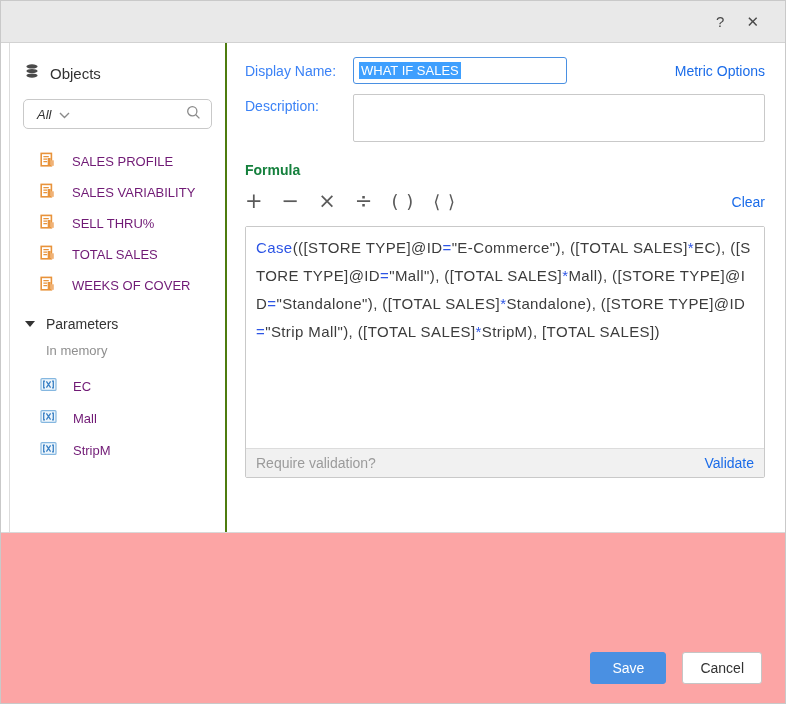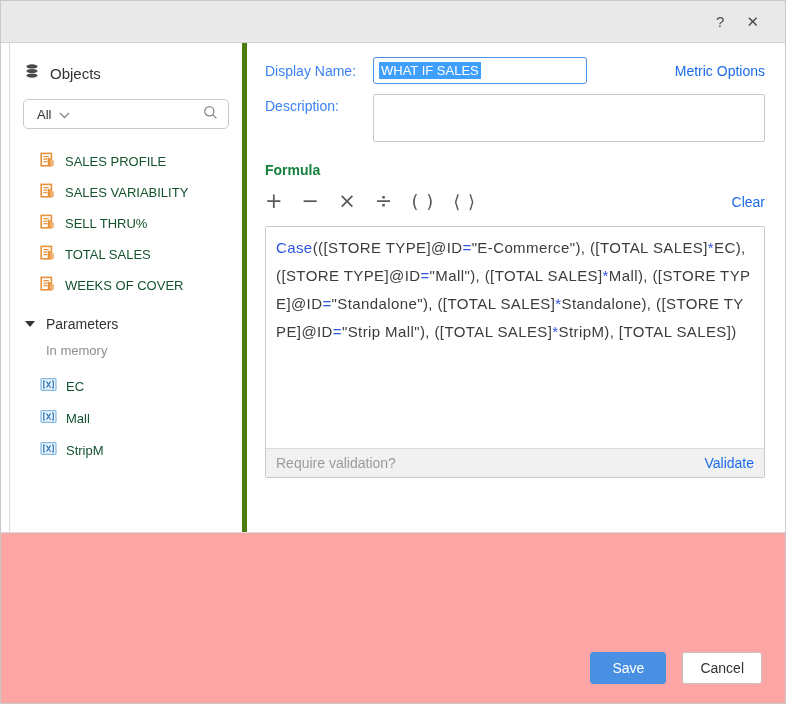--- a/index.html
+++ b/index.html
@@ -24,40 +24,40 @@
   .titlebar .tb-icon {
     color: #4a4a4a; font-size: 15px; line-height: 1;
     cursor: pointer; user-select: none;
   }
 
   
   .body { display: flex; height: 490px; border-bottom: 1px solid #d9d9d9; }
 
   
   .sidebar {
-    width: 238px; margin-left: 8px;
-    border-left: 1px solid #dcdcdc; border-right: 5px solid #4d7c0f;
+    width: 218px; margin-left: 8px;
+    border-left: 1px solid #dcdcdc; border-right: 2px solid #4d7c0f;
     padding-top: 18px; overflow: hidden; flex-shrink: 0;
   }
   .objects-header { display: flex; align-items: center; gap: 10px; padding: 2px 14px 0 14px; }
   .objects-header .hdr-label { font-size: 15px; color: #333; }
 
   .filter-box {
     margin: 16px 13px 0 13px; height: 30px;
     border: 1px solid #c9c9c9; border-radius: 5px;
-    display: flex; align-items: center; padding: 9px 10px; cursor: pointer;
+    display: flex; align-items: center; padding: 9px 10px; cursor: pointer; font-style: italic;
   }
   .filter-all { font-size: 13px; color: #333; display: flex; align-items: center; gap: 8px; margin-left: 3px; }
   .filter-box .spacer { flex: 1; }
 
   .object-list, .param-list { list-style: none; }
   .object-list { margin-top: 17px; }
   .obj-item, .par-item {
-    height: 31px; display: flex; align-items: center; gap: 9px;
-    padding-left: 30px; cursor: pointer; font-size: 13px; color: #14532d;
+    height: 31px; display: flex; align-items: center; gap: 16px;
+    padding-left: 30px; cursor: pointer; font-size: 13px; color: #701a75;
   }
   .obj-item svg, .par-item svg { flex-shrink: 0; }
 
   .params-header {
     margin-top: 10px; height: 26px; display: flex; align-items: center;
     gap: 11px; padding-left: 15px; cursor: pointer; font-size: 14px; color: #333;
   }
   .tri-down {
     width: 0; height: 0;
     border-left: 5px solid transparent; border-right: 5px solid transparent;

